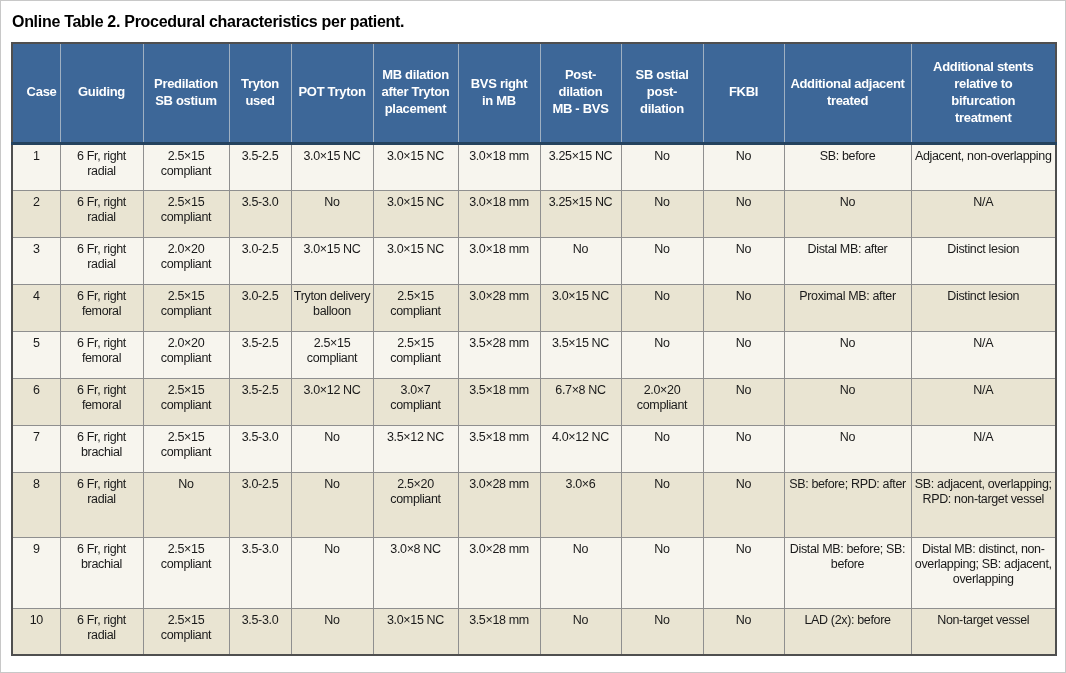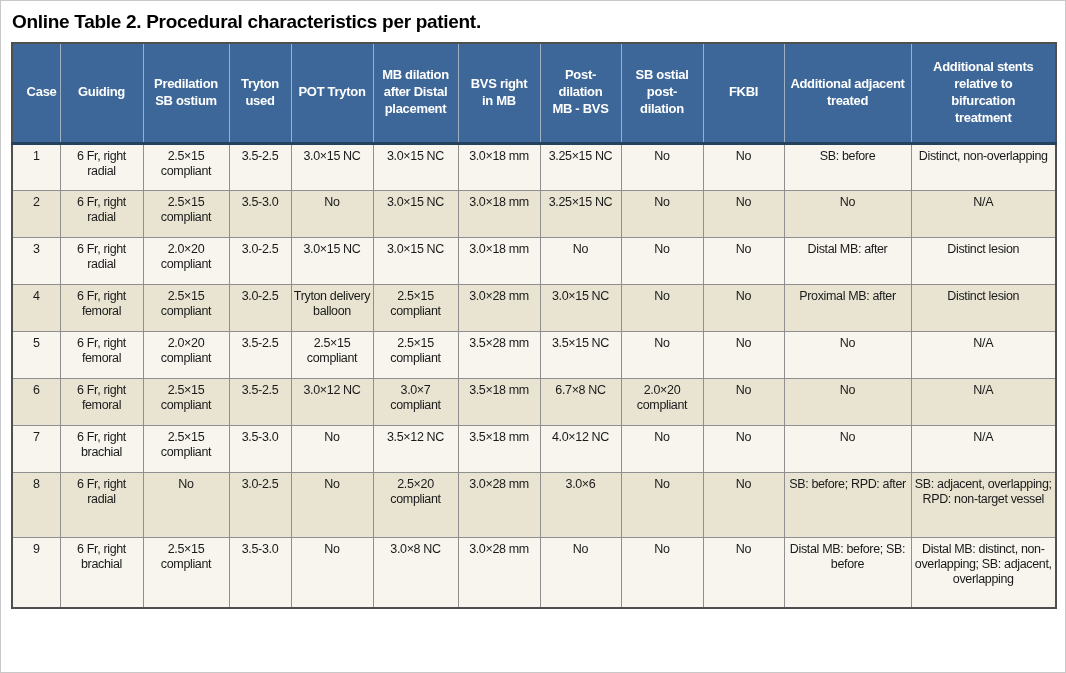--- a/index.html
+++ b/index.html
@@ -13,21 +13,21 @@
     --text:#1a1a1a;
     --title:#000000;
   }
   html,body{margin:0;padding:0;background:#ffffff;}
   .page{
     width:1066px;height:673px;box-sizing:border-box;
     border:1px solid #c8c8c8;background:#ffffff;overflow:hidden;
     font-family:"Liberation Sans","DejaVu Sans",sans-serif;
   }
   .title{
-    font-size:19px;font-weight:bold;color:var(--title);
+    font-size:16px;font-weight:bold;color:var(--title);
     letter-spacing:-0.3px;margin:11px 0 10px 11px;line-height:20px;
   }
   table.proc{
     border-collapse:collapse;table-layout:fixed;
     margin-left:10px;border:2px solid var(--outer);
   }
   table.proc th{
     background:var(--header-bg);color:#ffffff;
     font-size:13px;font-weight:bold;letter-spacing:-0.3px;
     text-align:center;vertical-align:middle;
@@ -69,21 +69,21 @@
     <thead>
       <tr id="header-row" style="height: 100px;">
           <th>Case</th>
           <th>Guiding</th>
           <th>Predilation
 SB ostium</th>
           <th>Tryton
 used</th>
           <th>POT Tryton</th>
           <th>MB dilation
-after Distal
+after Tryton
 placement</th>
           <th>BVS right
 in MB</th>
           <th>Post-
 dilation
 MB - BVS</th>
           <th>SB ostial
 post-
 dilation</th>
           <th>FKBI</th>
@@ -101,21 +101,21 @@
           <td>6 Fr, right radial</td>
           <td>2.5×15 compliant</td>
           <td>3.5-2.5</td>
           <td>3.0×15 NC</td>
           <td>3.0×15 NC</td>
           <td>3.0×18 mm</td>
           <td>3.25×15 NC</td>
           <td>No</td>
           <td>No</td>
           <td>SB: before</td>
-          <td>Distinct, non-overlapping</td>
+          <td>Adjacent, non-overlapping</td>
         </tr>
         <tr class="even" style="height: 47px;">
           <td>2</td>
           <td>6 Fr, right radial</td>
           <td>2.5×15 compliant</td>
           <td>3.5-3.0</td>
           <td>No</td>
           <td>3.0×15 NC</td>
           <td>3.0×18 mm</td>
           <td>3.25×15 NC</td>
@@ -215,15 +215,29 @@
           <td>3.5-3.0</td>
           <td>No</td>
           <td>3.0×8 NC</td>
           <td>3.0×28 mm</td>
           <td>No</td>
           <td>No</td>
           <td>No</td>
           <td>Distal MB: before; SB: before</td>
           <td>Distal MB: distinct, non-overlapping; SB: adjacent, overlapping</td>
         </tr>
+        <tr class="even" style="height: 47px;">
+          <td>10</td>
+          <td>6 Fr, right radial</td>
+          <td>2.5×15 compliant</td>
+          <td>3.5-3.0</td>
+          <td>No</td>
+          <td>3.0×15 NC</td>
+          <td>3.5×18 mm</td>
+          <td>No</td>
+          <td>No</td>
+          <td>No</td>
+          <td>LAD (2x): before</td>
+          <td>Non-target vessel</td>
+        </tr>
       </tbody>
   </table>
 </div>
 
 </body></html>

